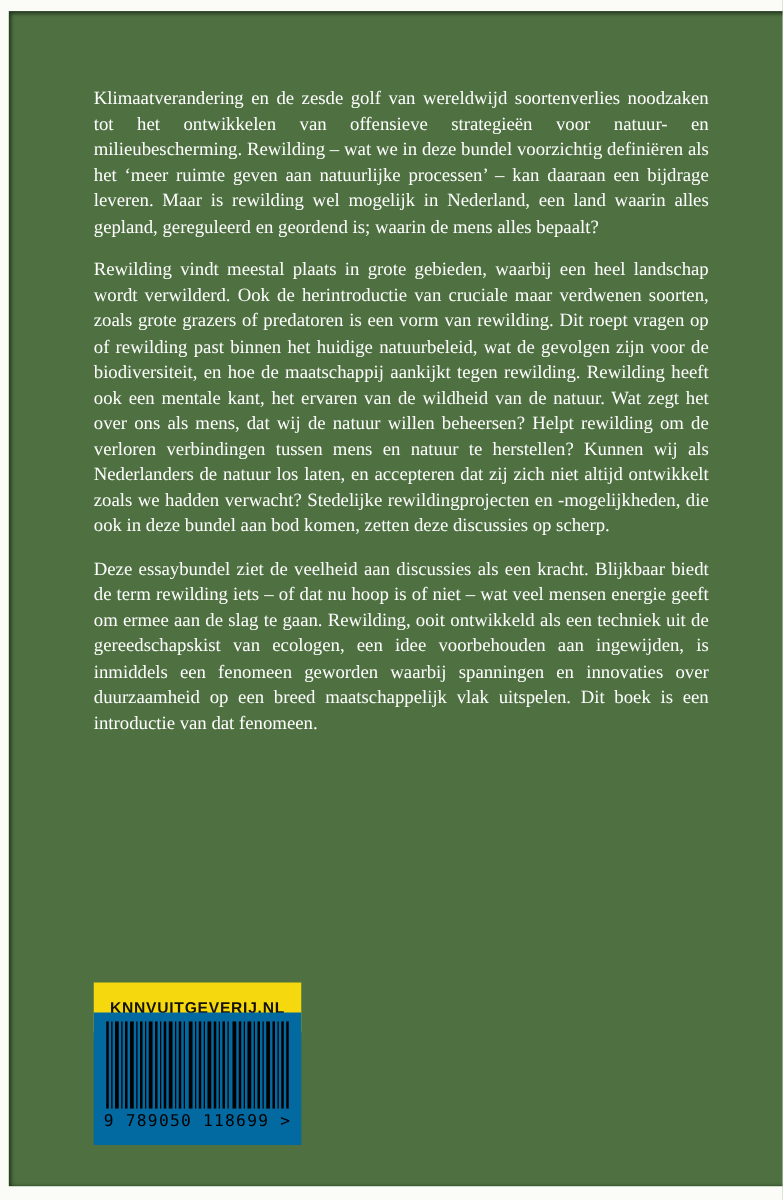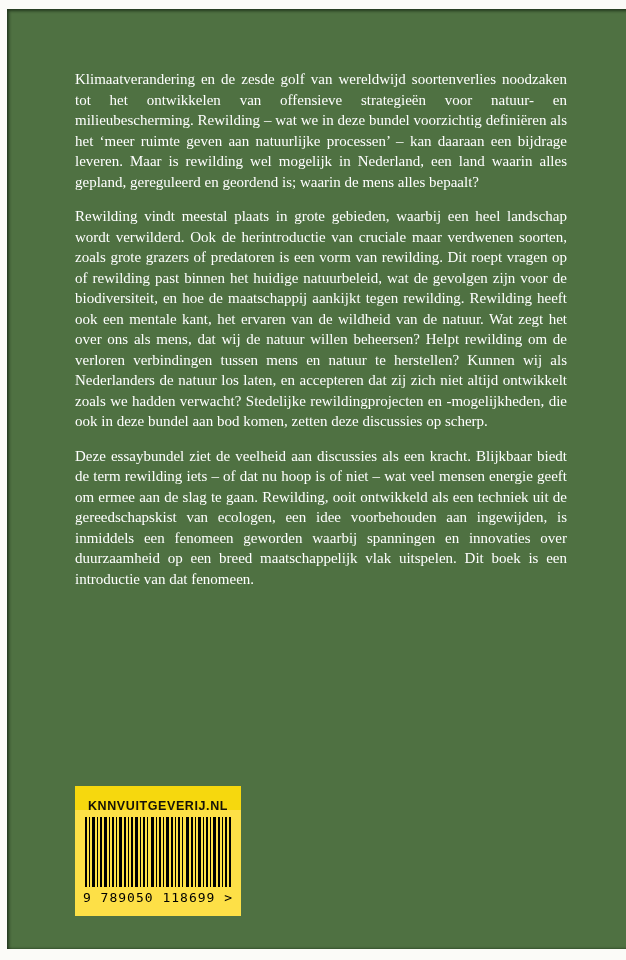--- a/index.html
+++ b/index.html
@@ -57,21 +57,21 @@
     display: flex;
     align-items: center;
     justify-content: center;
   }
   .barcode-box {
     position: absolute;
     left: 68px;
     top: 801px;
     width: 166px;
     height: 106px;
-    background: #fde047;
+    background: #0369a1;
     display: flex;
     flex-direction: column;
     align-items: center;
     padding-top: 7px;
     box-sizing: border-box;
   }
   .barcode-box svg {
     display: block;
   }
   .isbn {

